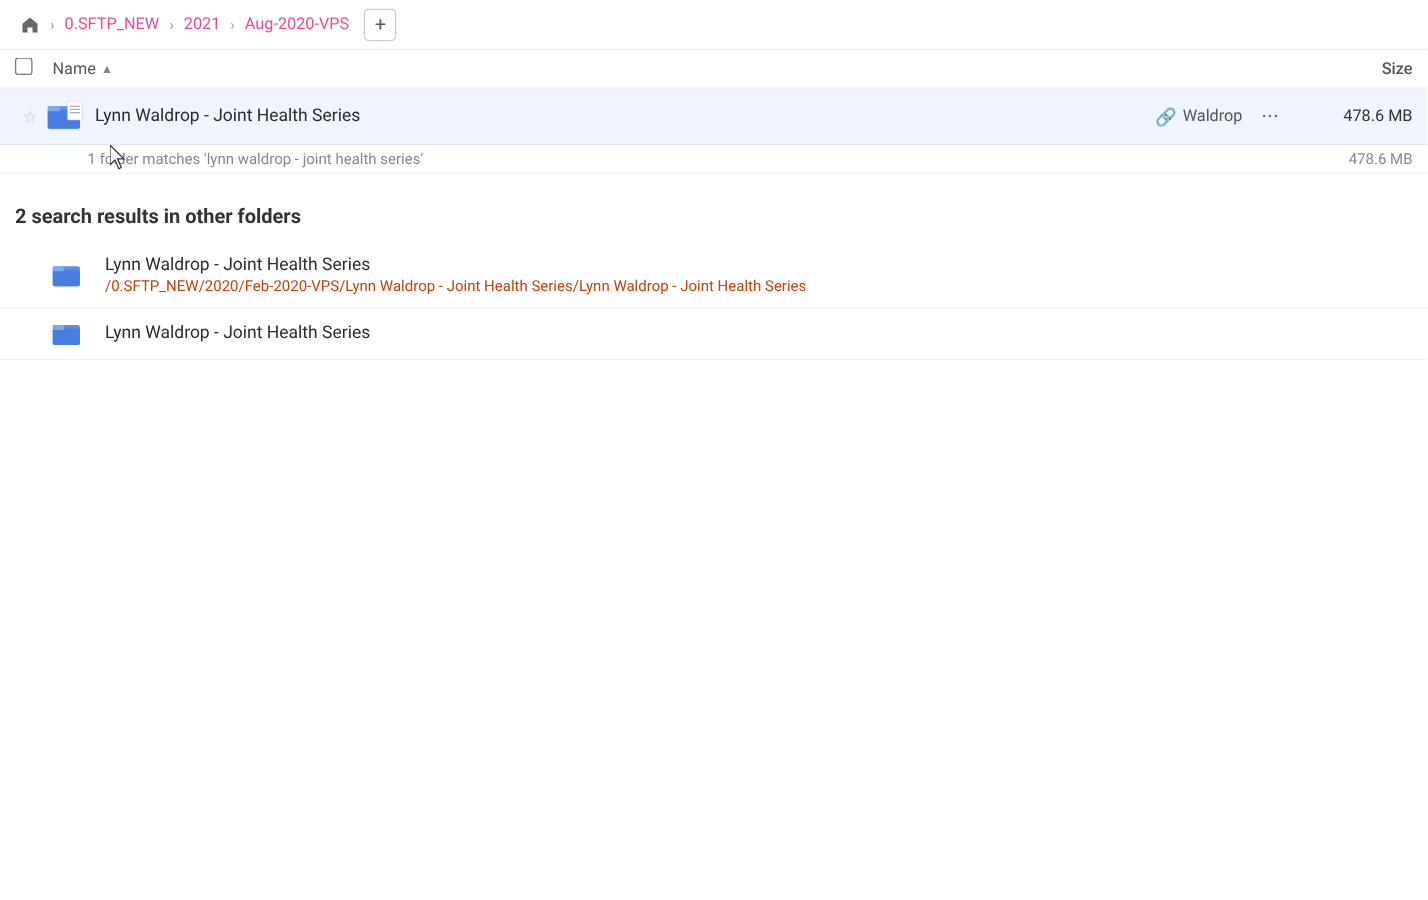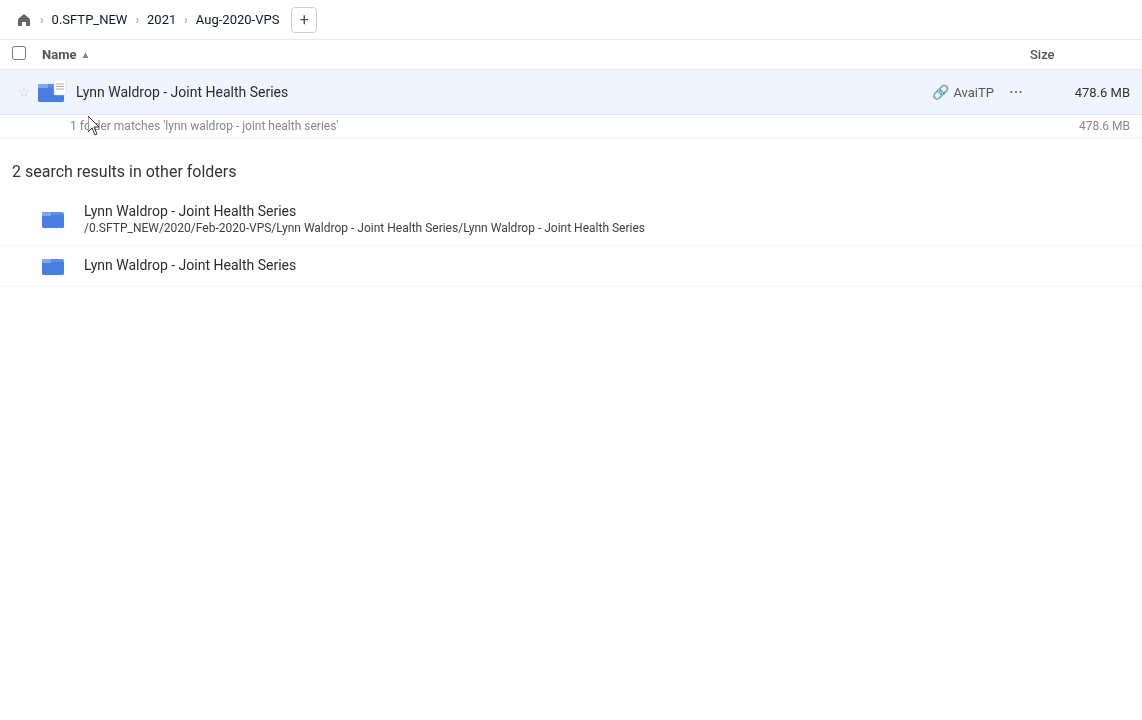--- a/index.html
+++ b/index.html
@@ -29,21 +29,21 @@
       align-items: center;
       justify-content: center;
       cursor: pointer;
       color: #666;
     }
     .breadcrumb-sep {
       color: #999;
       font-size: 12px;
     }
     .breadcrumb-item {
-      color: #0f172a;
+      color: #ec4899;
       font-size: 13px;
       cursor: pointer;
       padding: 2px 4px;
     }
     .breadcrumb-add {
       width: 26px;
       height: 26px;
       border: 1px solid #ccc;
       border-radius: 4px;
       display: flex;
@@ -63,28 +63,29 @@
       border-bottom: 1px solid #e8e8e8;
       background: #fff;
     }
     .col-checkbox {
       width: 30px;
     }
     .col-name {
       flex: 1;
       font-size: 13px;
       color: #555;
-      font-weight: 700;
+      font-weight: 400;
       cursor: pointer;
       display: flex;
       align-items: center;
       gap: 4px;
     }
     .col-size {
       width: 100px;
+      text-align: right;
       font-size: 13px;
       color: #555;
       font-weight: 500;
     }
 
     
     .primary-row {
       display: flex;
       align-items: center;
       padding: 8px 12px;
@@ -159,21 +160,21 @@
       display: flex;
       justify-content: space-between;
       align-items: center;
       border-bottom: 1px solid #f0f0f0;
     }
 
     
     .section-header {
       padding: 24px 12px 12px 12px;
       font-size: 16px;
-      font-weight: 400;
+      font-weight: 700;
       color: #333;
     }
 
     
     .other-row {
       display: flex;
       align-items: center;
       padding: 10px 12px;
       border-bottom: 1px solid #f2f2f2;
       cursor: pointer;
@@ -190,21 +191,21 @@
       padding-left: 8px;
     }
     .other-row-name {
       font-size: 14px;
       color: #2c2c2c;
       font-weight: 400;
       margin-bottom: 2px;
     }
     .other-row-path {
       font-size: 12px;
-      color: #404040;
+      color: #c2410c;
     }
 
     
     .cursor-indicator {
       position: absolute;
       left: 88px;
       top: 116px;
       width: 14px;
       height: 20px;
       pointer-events: none;
@@ -265,21 +266,21 @@
       <line x1="18" y1="6.5" x2="26" y2="6.5" stroke="#aaa" stroke-width="1"></line>
       <line x1="18" y1="9" x2="26" y2="9" stroke="#aaa" stroke-width="1"></line>
     </svg>
   </div>
   <div class="row-name-cell">
     <span class="row-name-text">Lynn Waldrop - Joint Health Series</span>
   </div>
   <div class="row-actions">
     <div class="shared-badge">
       <span class="link-icon">🔗</span>
-      <span>AvaiTP</span>
+      <span>Waldrop</span>
     </div>
     <div class="more-btn">···</div>
   </div>
   <div class="row-size">478.6 MB</div>
 </div>
 
 <div class="match-count-row">
   <span>1 folder matches 'lynn waldrop - joint health series'</span>
   <span>478.6 MB</span>
 </div>

